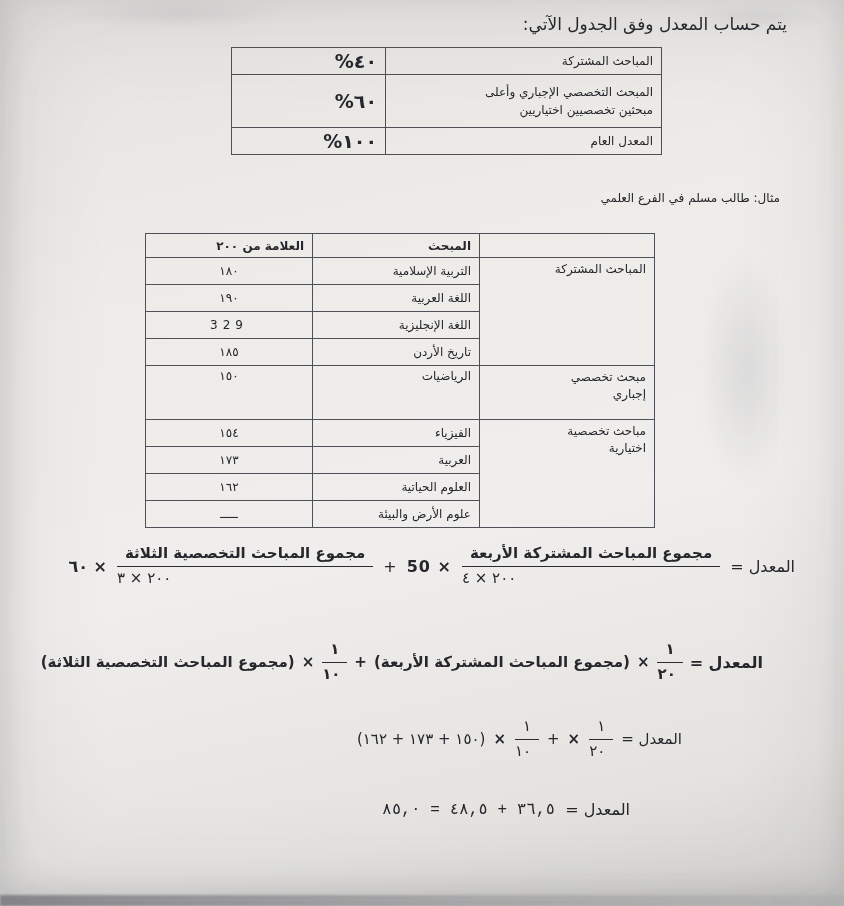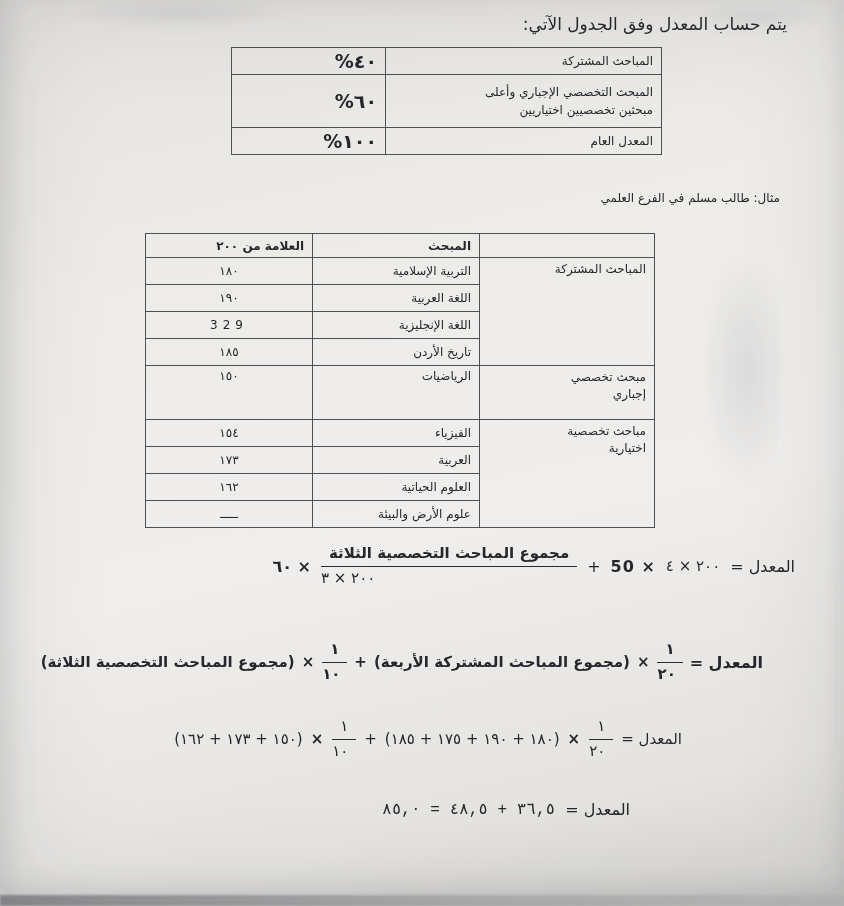--- a/index.html
+++ b/index.html
@@ -207,20 +207,21 @@
     <tr>
       <td class="subj">علوم الأرض والبيئة</td>
       <td class="mark dash">ـــــ</td>
     </tr>
   </tbody>
     </table>
 
   <div class="formula formula-1">
     <span class="flabel">المعدل =</span>
     <span class="frac">
+      <span class="num">مجموع المباحث المشتركة الأربعة</span>
       <span class="den">٢٠٠ × ٤</span>
     </span>
     <span class="mult">× 50</span>
     <span class="plus">+</span>
     <span class="frac">
       <span class="num">مجموع المباحث التخصصية الثلاثة</span>
       <span class="den">٢٠٠ × ٣</span>
     </span>
     <span class="mult">× ٦٠</span>
   </div>
@@ -242,21 +243,20 @@
     <span class="term">(مجموع المباحث التخصصية الثلاثة)</span>
   </div>
 
   <div class="formula formula-3">
     <span class="flabel">المعدل =</span>
     <span class="frac">
       <span class="num">١</span>
       <span class="den">٢٠</span>
     </span>
     <span class="mult">×</span>
-    <span class="term">(١٨٠ + ١٩٠ + ١٧٥ + ١٨٥)</span>
     <span class="plus">+</span>
     <span class="frac">
       <span class="num">١</span>
       <span class="den">١٠</span>
     </span>
     <span class="mult">×</span>
     <span class="term">(١٥٠ + ١٧٣ + ١٦٢)</span>
   </div>
 
   <div class="formula formula-4">

